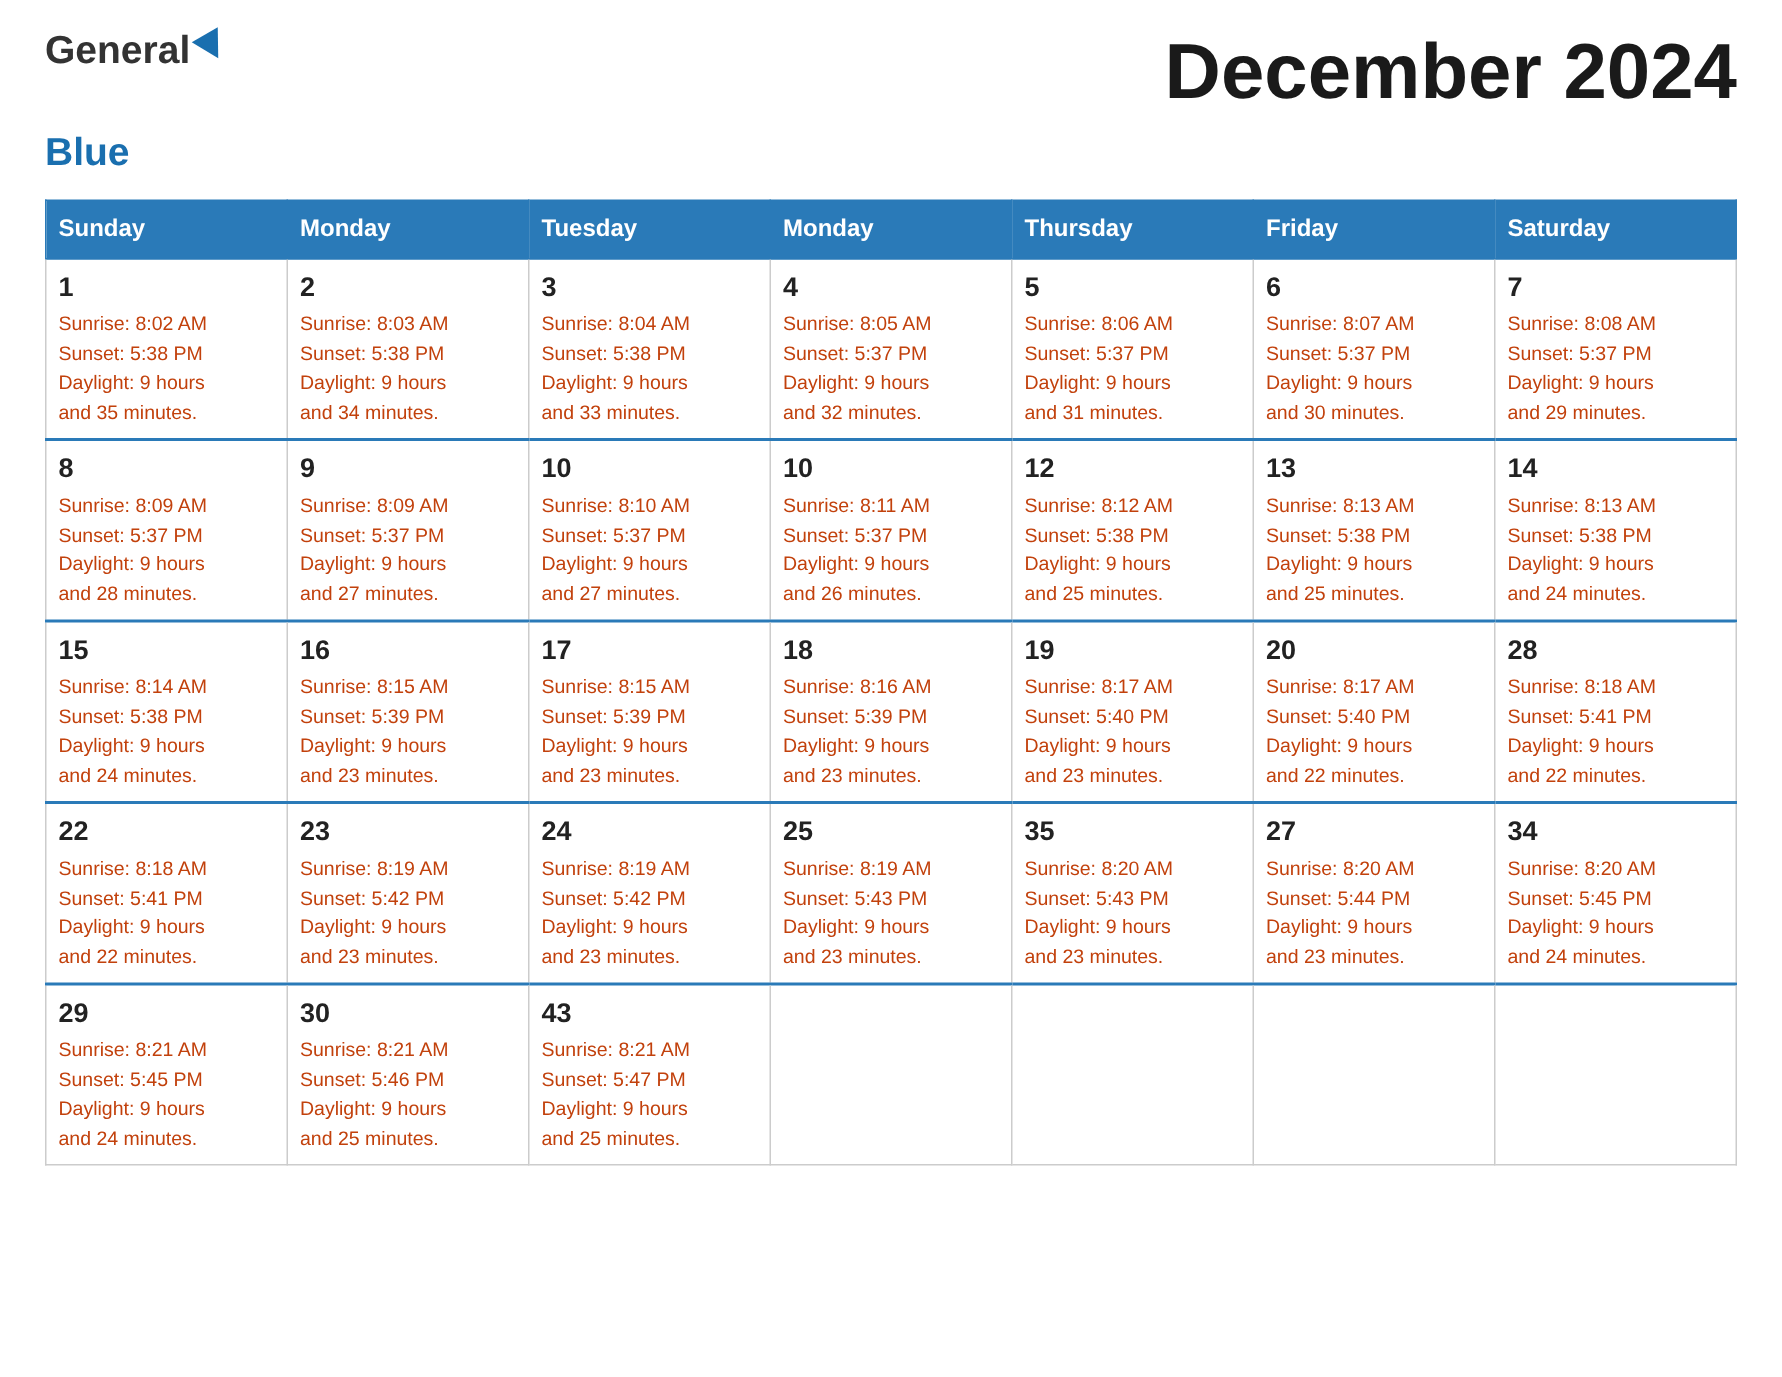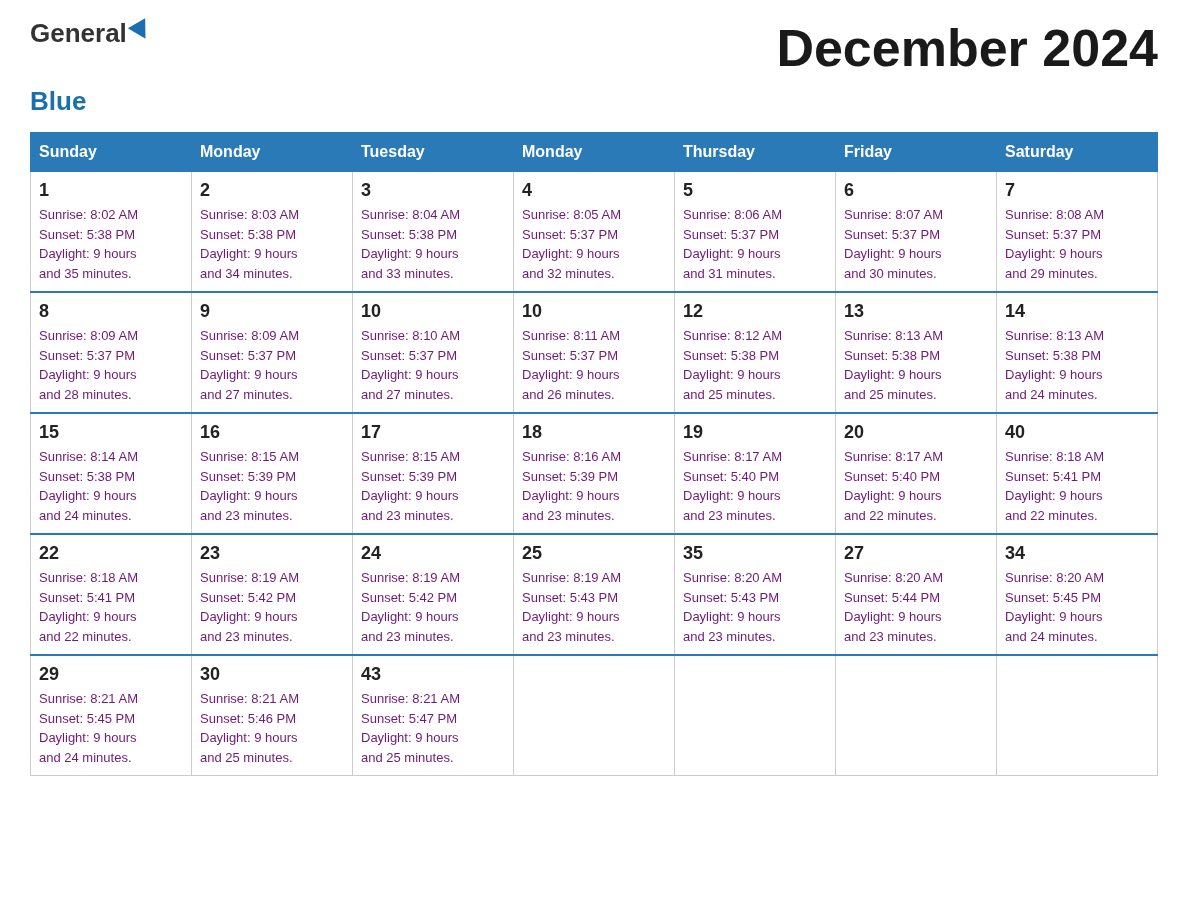--- a/index.html
+++ b/index.html
@@ -90,21 +90,21 @@
     .day-num {
       font-size: 18px;
       font-weight: bold;
       color: #222;
       display: block;
       margin-bottom: 4px;
     }
     .day-info {
       font-size: 13px;
       line-height: 1.5;
-      color: #701a75;
+      color: #c2410c;
     }
     .row-divider td {
       border-top: 2px solid #2a7ab8;
     }
     .empty-cell {
       background: #fff;
     }
   </style>
 </head>
 <body>
@@ -216,21 +216,21 @@
       </td>
         <td>
         <span class="day-num">19</span>
         <div class="day-info">Sunrise: 8:17 AM<br>Sunset: 5:40 PM<br>Daylight: 9 hours<br>and 23 minutes.</div>
       </td>
         <td>
         <span class="day-num">20</span>
         <div class="day-info">Sunrise: 8:17 AM<br>Sunset: 5:40 PM<br>Daylight: 9 hours<br>and 22 minutes.</div>
       </td>
         <td>
-        <span class="day-num">40</span>
+        <span class="day-num">28</span>
         <div class="day-info">Sunrise: 8:18 AM<br>Sunset: 5:41 PM<br>Daylight: 9 hours<br>and 22 minutes.</div>
       </td>
       </tr>
       <tr class="row-divider">
         <td>
         <span class="day-num">22</span>
         <div class="day-info">Sunrise: 8:18 AM<br>Sunset: 5:41 PM<br>Daylight: 9 hours<br>and 22 minutes.</div>
       </td>
         <td>
         <span class="day-num">23</span>

